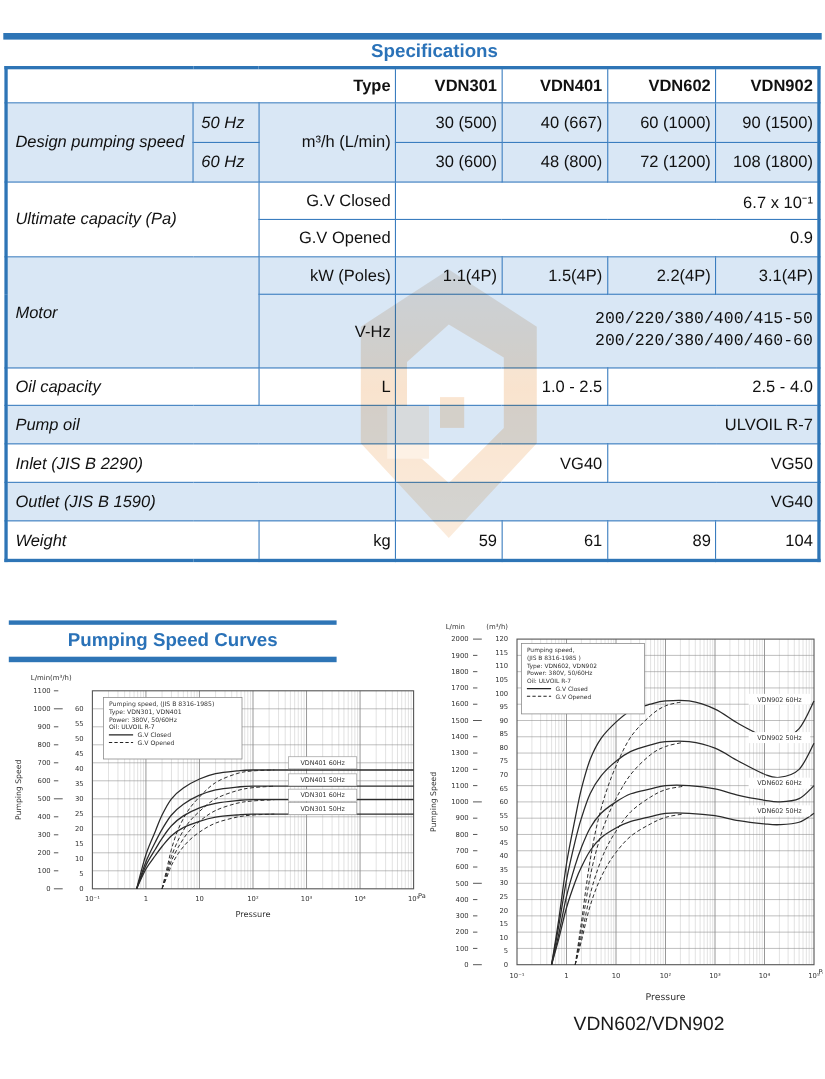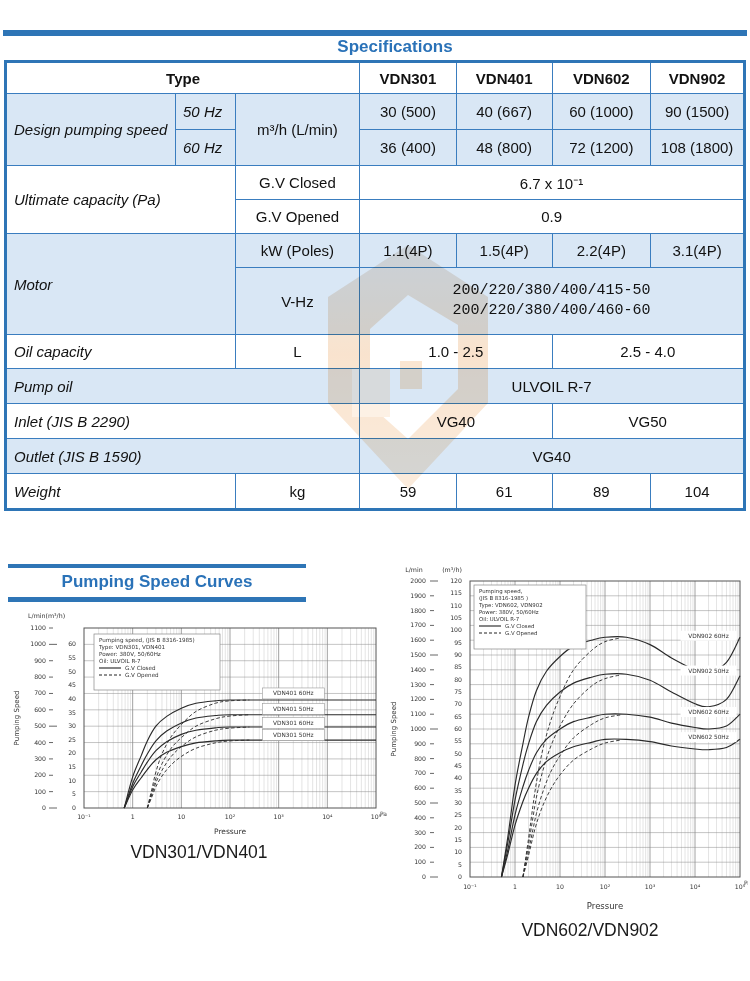--- a/index.html
+++ b/index.html
@@ -5,21 +5,21 @@
   html,body{margin:0;padding:0;background:#fff;}
   #page{position:relative;width:750px;height:981px;background:#fff;overflow:hidden;
         font-family:"Liberation Sans",sans-serif;color:#1a1a1a;}
   .topbar{position:absolute;left:3px;right:3px;top:30px;height:6px;background:#2e75b6;}
   .spec-title{position:absolute;left:0;top:37px;width:750px;text-align:center;
         color:#2a72b8;font-weight:bold;font-size:17px;margin-left:20px;}
   table.spec{position:absolute;left:4px;top:60px;width:742px;border-collapse:collapse;
         font-size:15px;color:#111;}
   table.spec{border:3px solid #2e75b6;}
   table.spec td,table.spec th{border:1.6px solid #3a7dbf;padding:0 4px;vertical-align:middle;
-        text-align:center;font-weight:normal;}
+        text-align:right;font-weight:normal;}
   table.spec .lbl{text-align:left;padding-left:7px;font-style:italic;}
   table.spec .hdr{font-weight:bold;}
   tr.blue td{background:#d9e7f5;}
   tr.white td{background:#ffffff;}
   .vhz-line{line-height:1.35;font-family:Liberation Mono, monospace;}
   .wm{position:absolute;left:322px;top:243px;width:172px;height:248px;opacity:.5;
       mix-blend-mode:multiply;pointer-events:none;z-index:5;}
   .section-head{position:absolute;left:8px;top:564px;width:298px;}
   .head-bar1{height:4px;background:#2e75b6;}
   .head-bar2{height:5px;background:#2e75b6;}
@@ -61,21 +61,21 @@
       <td rowspan="2" class="lbl">Design pumping speed</td>
       <td class="lbl" style="height:35px">50 Hz</td>
       <td rowspan="2">m³/h (L/min)</td>
       <td>30 (500)</td>
       <td>40 (667)</td>
       <td>60 (1000)</td>
       <td>90 (1500)</td>
     </tr>
     <tr class="blue">
       <td class="lbl" style="height:35px">60 Hz</td>
-      <td>36 (400)</td>
+      <td>30 (600)</td>
       <td>48 (800)</td>
       <td>72 (1200)</td>
       <td>108 (1800)</td>
     </tr>
     <tr class="white">
       <td rowspan="2" colspan="2" class="lbl">Ultimate capacity (Pa)</td>
       <td style="height:33px">G.V Closed</td>
       <td colspan="4">6.7 x 10⁻¹</td>
     </tr>
     <tr class="white">
@@ -460,16 +460,15 @@
         <text x="93" y="39" font-size="5.4" text-anchor="start" fill="#333" font-family="&quot;DejaVu Sans&quot;,sans-serif">(JIS B 8316-1985 )</text>
         <text x="93" y="46" font-size="5.4" text-anchor="start" fill="#333" font-family="&quot;DejaVu Sans&quot;,sans-serif">Type: VDN602, VDN902</text>
         <text x="93" y="53" font-size="5.4" text-anchor="start" fill="#333" font-family="&quot;DejaVu Sans&quot;,sans-serif">Power: 380V, 50/60Hz</text>
         <text x="93" y="60" font-size="5.4" text-anchor="start" fill="#333" font-family="&quot;DejaVu Sans&quot;,sans-serif">Oil: ULVOIL R-7</text>
         <line x1="93" y1="65" x2="115" y2="65" stroke="#222" stroke-width="1.1"></line>
         <text x="119" y="67" font-size="5.4" text-anchor="start" fill="#333" font-family="&quot;DejaVu Sans&quot;,sans-serif">G.V Closed</text>
         <line x1="93" y1="72" x2="115" y2="72" stroke="#222" stroke-width="1" stroke-dasharray="3,2"></line>
         <text x="119" y="74" font-size="5.4" text-anchor="start" fill="#333" font-family="&quot;DejaVu Sans&quot;,sans-serif">G.V Opened</text>
       </svg></div>
 
-  <div id="cap0" class="caption">VDN301/VDN401</div>
   <div id="cap1" class="caption">VDN602/VDN902</div>
 
 </div>
 
 </body></html>

